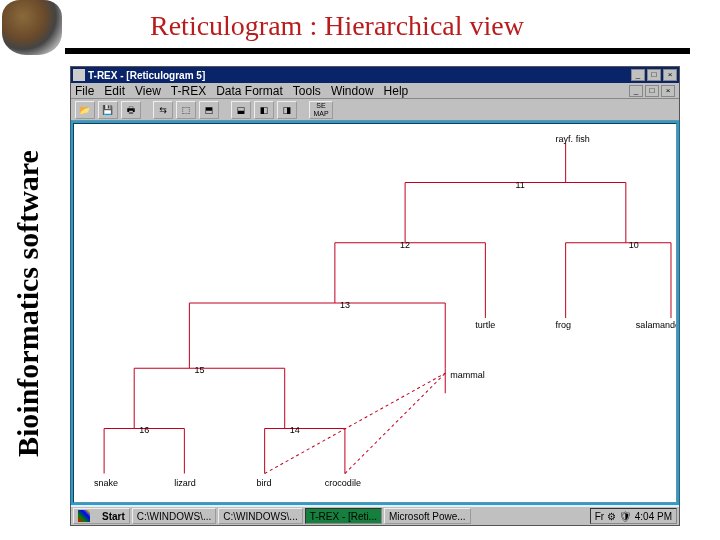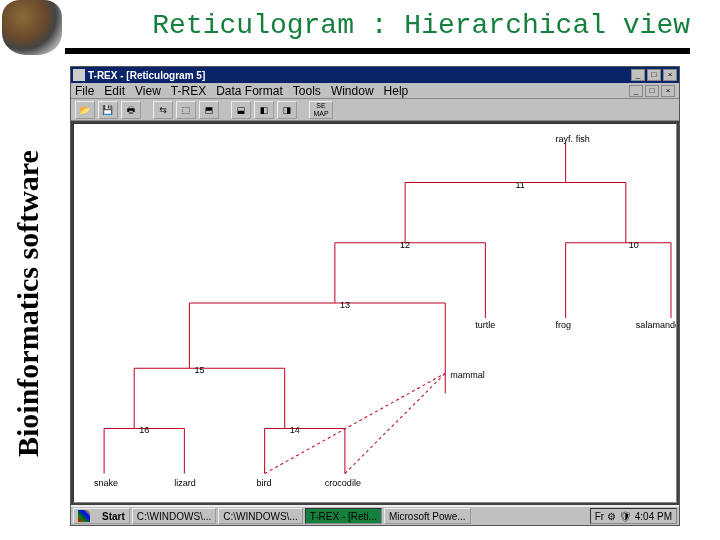--- a/index.html
+++ b/index.html
@@ -10,24 +10,24 @@
     font-family: Arial, sans-serif;
     background: #fff;
     position: relative;
     overflow: hidden;
   }
   .slide-header {
     position: absolute;
     top: 10px;
     left: 150px;
     right: 30px;
-    font-family: Liberation Mono, monospace;
+    font-family: Liberation Serif, serif;
     font-size: 28px;
-    color: #15803d;
-    text-align: right;
+    color: #b91c1c;
+    text-align: left;
   }
   .slide-underline {
     position: absolute;
     top: 48px;
     left: 65px;
     right: 30px;
     height: 6px;
     background: #000;
   }
   .side-label {
@@ -95,21 +95,21 @@
     display:flex;
     align-items:center;
     padding:0 4px;
     gap:3px;
     border-bottom:1px solid #888;
   }
   .tbtn { width:20px; height:18px; background:#c0c0c0; border:1px outset #eee; font-size:9px; text-align:center; line-height:16px; }
   .tbtn.sep { border:none; width:6px; background:transparent; }
   .client {
     flex:1;
-    background:#404040;
+    background:#0ea5e9;
     padding:2px;
     display:flex;
     flex-direction:column;
   }
   .canvas-area {
     flex:1;
     background:#fff;
     border:1px inset #888;
     position:relative;
     overflow:hidden;

